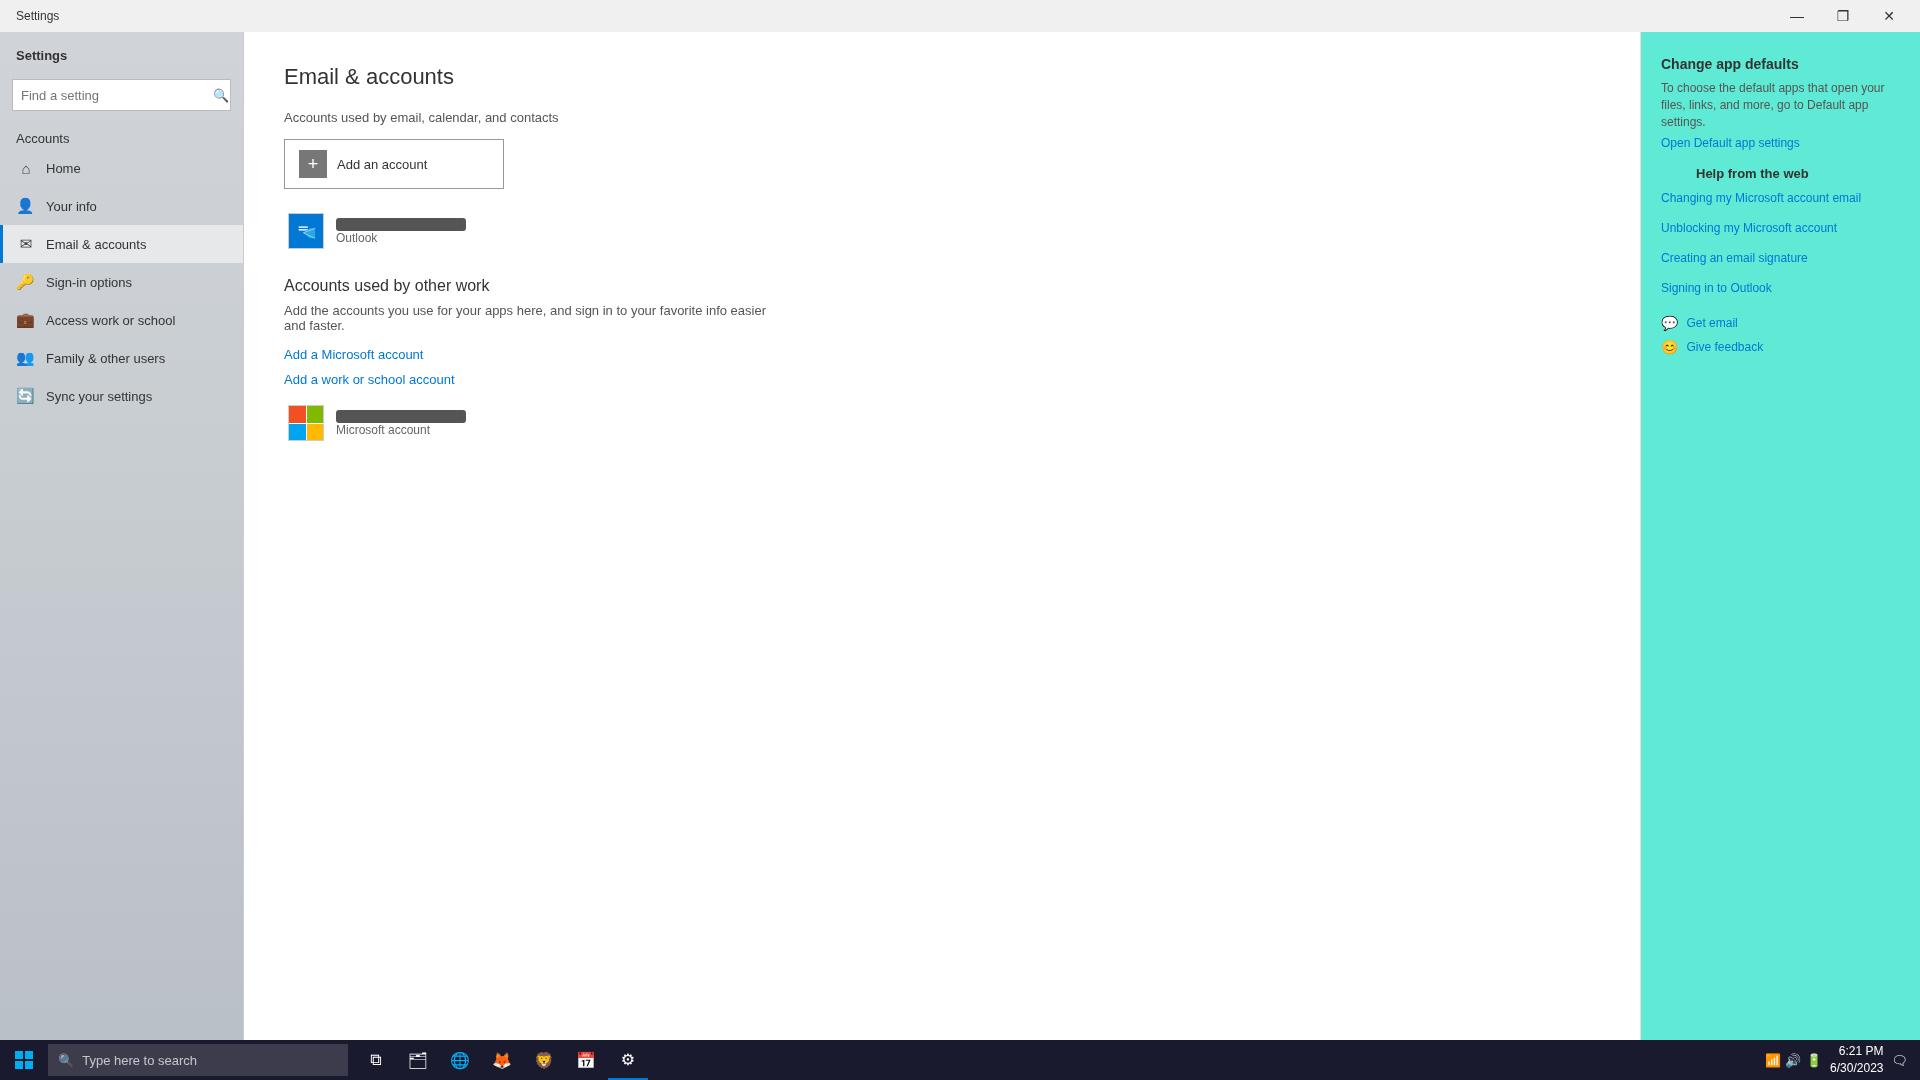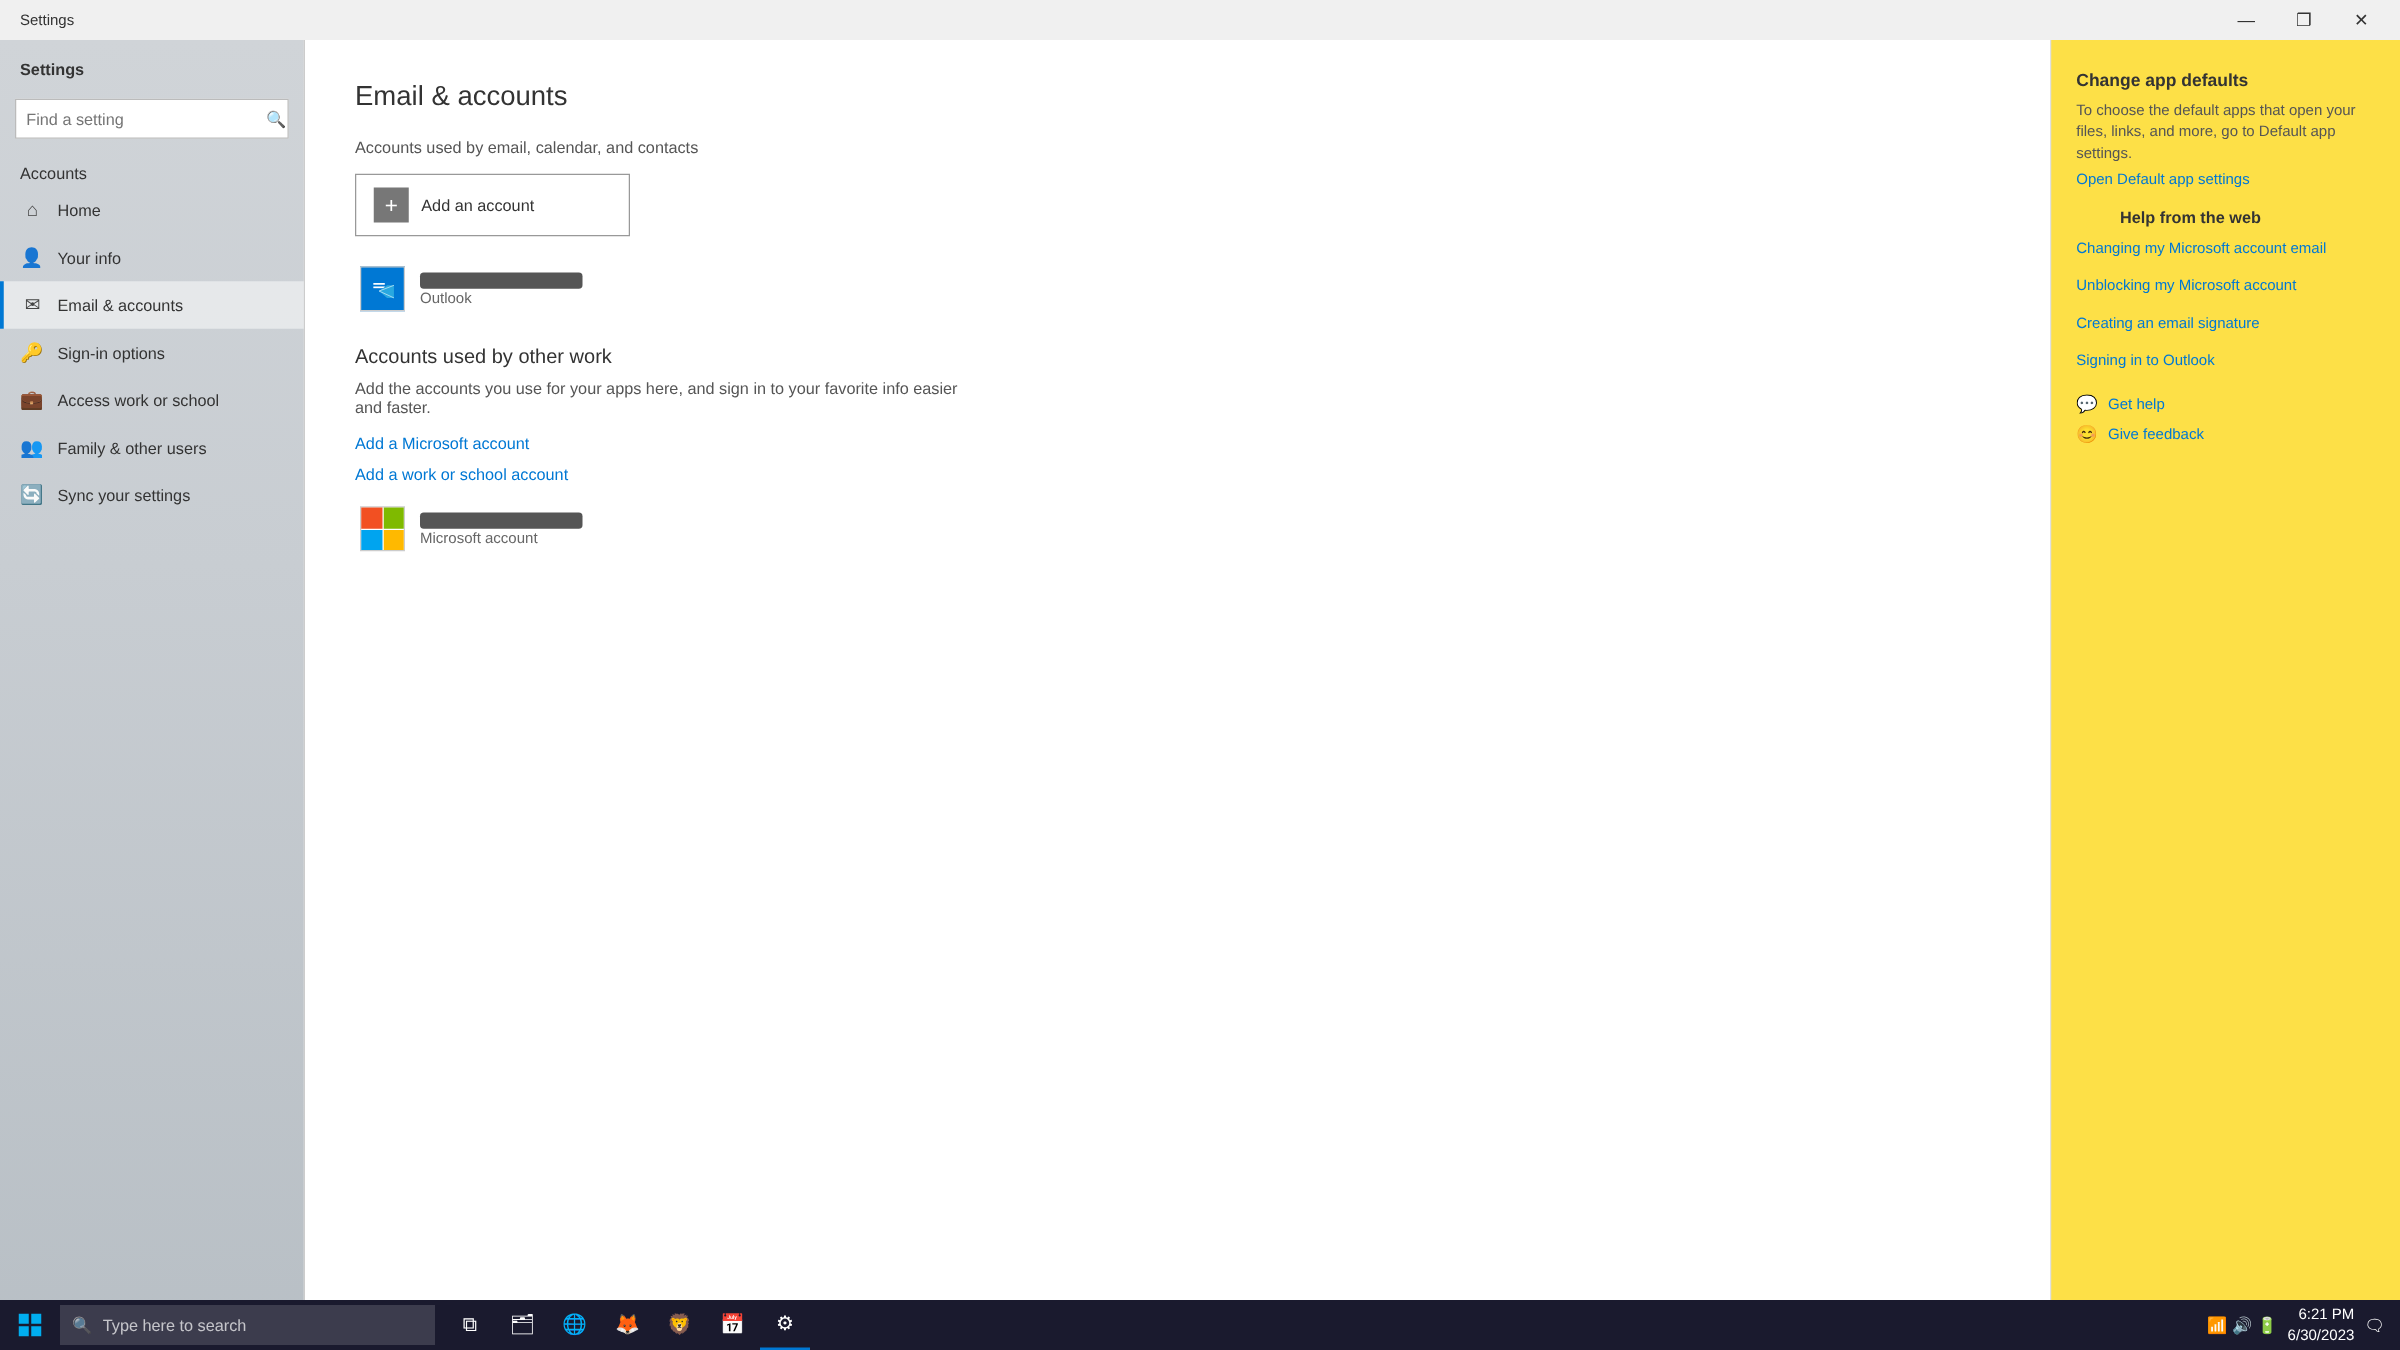--- a/index.html
+++ b/index.html
@@ -104,21 +104,21 @@
     }
 
     .ms-account-icon {
       width: 36px; height: 36px; display: grid; grid-template-columns: 1fr 1fr;
       gap: 1px; border: 1px solid #ccc;
     }
     .ms-sq { width: 100%; height: 100%; }
 
     
     .right-panel {
-      width: 280px; min-width: 280px; background: #fde047; padding: 24px 20px;
+      width: 280px; min-width: 280px; background: #5eead4; padding: 24px 20px;
       border-left: 1px solid #e0e0e0;
     }
     .right-panel-title { font-size: 14px; font-weight: 600; color: #333; margin-bottom: 8px; }
     .right-panel-desc { font-size: 12px; color: #555; margin-bottom: 6px; line-height: 1.4; }
     .right-panel-link { color: #0078d4; font-size: 12px; cursor: pointer; text-decoration: none; display: block; margin-bottom: 16px; }
     .right-panel-section { margin-top: 16px; }
     .right-panel-section-title { font-size: 13px; font-weight: 600; color: #333; margin-bottom: 10px; margin-left: 35px; }
 
     .help-icon-item {
       display: flex; align-items: center; gap: 8px; margin-bottom: 8px; cursor: pointer;
@@ -280,21 +280,21 @@
       <div class="right-panel-section-title">Help from the web</div>
       <a class="right-panel-link">Changing my Microsoft account email</a>
       <a class="right-panel-link">Unblocking my Microsoft account</a>
       <a class="right-panel-link">Creating an email signature</a>
       <a class="right-panel-link">Signing in to Outlook</a>
     </div>
 
     <div style="margin-top: 20px;">
       <div class="help-icon-item">
         <span class="help-icon">💬</span>
-        <a class="right-panel-link" style="margin:0;">Get help</a>
+        <a class="right-panel-link" style="margin:0;">Get email</a>
       </div>
       <div class="help-icon-item">
         <span class="help-icon">😊</span>
         <a class="right-panel-link" style="margin:0;">Give feedback</a>
       </div>
     </div>
   </div>
 </div>
 
 <div class="taskbar">

